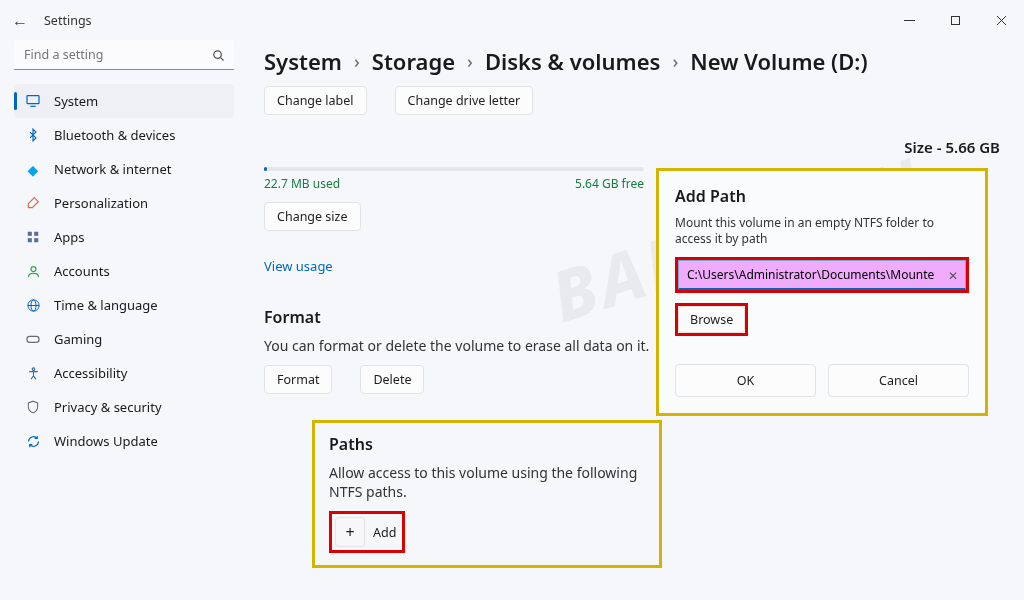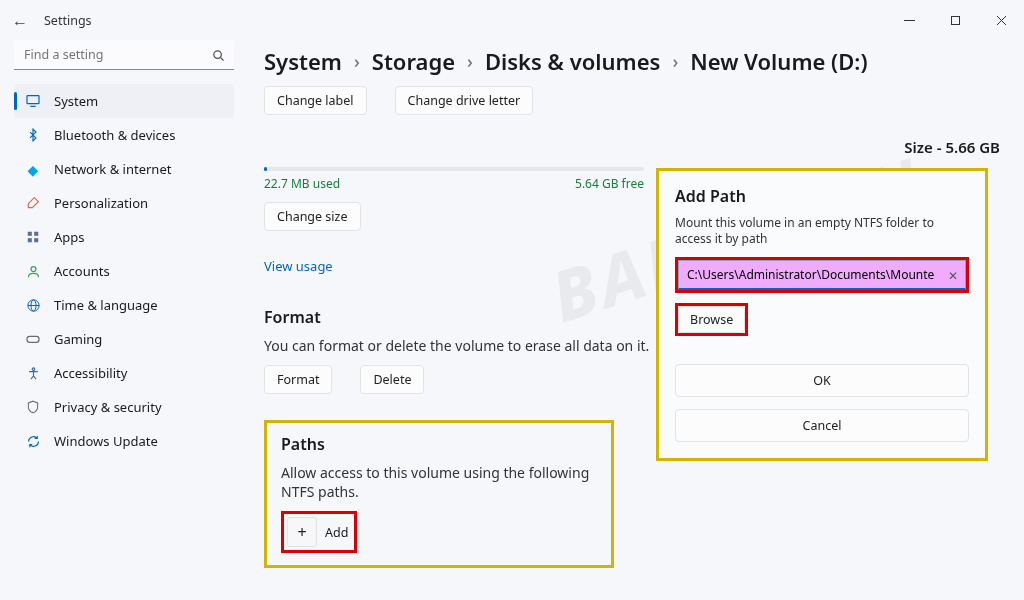--- a/index.html
+++ b/index.html
@@ -39,39 +39,39 @@
 
   .size-h { font-size: 15px; font-weight: 600; margin-top: 22px; text-align: right; }
   .bar { width: 380px; height: 4px; background: #e6e6e8; margin-top: 10px; border-radius: 2px; position: relative; }
   .bar .used { height: 100%; width: 3px; background: #0067c0; border-radius: 2px; }
   .sizes { width: 380px; display: flex; justify-content: space-between; font-size: 12px; color: #15803d; margin-top: 4px; }
   .link { color: #0067c0; font-size: 13px; margin-top: 26px; display: inline-block; }
 
   .sect-h { font-size: 16px; font-weight: 600; margin-top: 30px; }
   .sect-p { font-size: 14px; color: #333; margin-top: 8px; }
 
-  .paths-box { border: 3px solid #d4b400; padding: 10px 14px 12px 14px; margin-top: 26px; width: 350px; }
+  .paths-box { border: 3px solid #d4b400; padding: 10px 14px 12px 14px; margin-top: 26px; width: 350px; margin-left: 48px; }
   .paths-box .sect-h { margin-top: 0; }
   .add-inner { display: inline-flex; align-items: center; gap: 8px; border: 3px solid #d80000; padding: 3px 6px 3px 3px; margin-top: 10px; }
   .plus-btn { width: 30px; height: 30px; background: #f7f7f9; border: 1px solid #e3e3e6; border-radius: 3px; display: flex; align-items: center; justify-content: center; font-size: 16px; color: #222; }
   .add-lbl { font-size: 12.5px; }
 
   
   .wm { position: absolute; left: 300px; top: 150px; font-size: 70px; font-weight: 800; letter-spacing: 4px; color: rgba(0,0,0,0.05); transform: rotate(-18deg); pointer-events: none; font-style: italic; }
 
   
   .dialog-wrap { position: absolute; right: 36px; top: 168px; width: 332px; border: 3px solid #d4b400; background: #fafbfd; padding: 14px 16px 16px 16px; }
   .dlg-title { font-size: 16px; font-weight: 600; }
   .dlg-sub { font-size: 12px; color: #333; margin-top: 8px; line-height: 1.35; }
   .dlg-field { border: 3px solid #d80000; margin-top: 10px; padding: 0; }
   .dlg-input { width: 100%; height: 30px; border: 1px solid #7aa7d6; border-bottom: 2px solid #0067c0; background: #f0abfc; padding: 0 28px 0 8px; font-size: 12px; outline: none; }
   .dlg-field-wrap { position: relative; }
   .dlg-clear { position: absolute; right: 8px; top: 7px; color: #555; font-size: 12px; }
   .browse-wrap { border: 3px solid #d80000; display: inline-block; margin-top: 10px; padding: 0; }
-  .dlg-btns { display: flex; gap: 12px; margin-top: 28px; flex-direction: column; }
+  .dlg-btns { display: flex; gap: 12px; margin-top: 28px; }
   .dlg-btns .wbtn { flex: 1; text-align: center; padding: 7px 0; }
 </style>
 </head>
 <body>
 
 <div class="titlebar">
   <div class="back">←</div>
   <div class="title">Settings</div>
   <div class="spacer"></div>
   <div class="win-btn">

